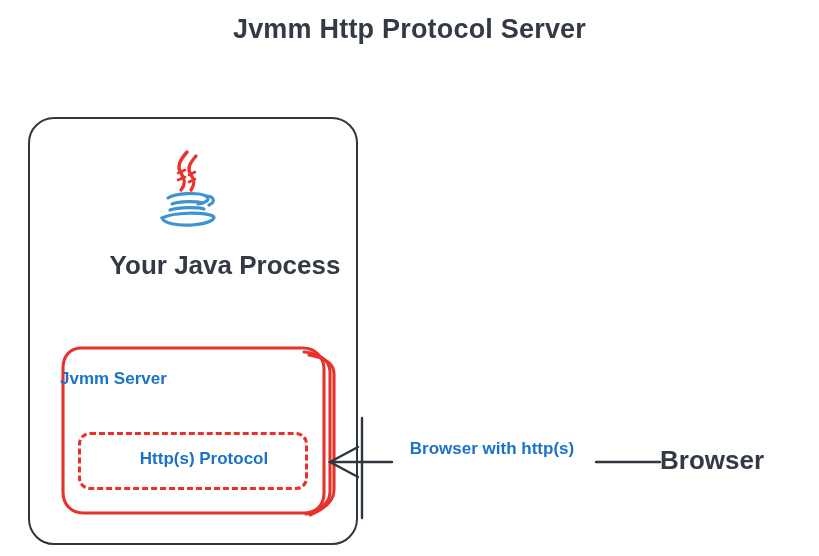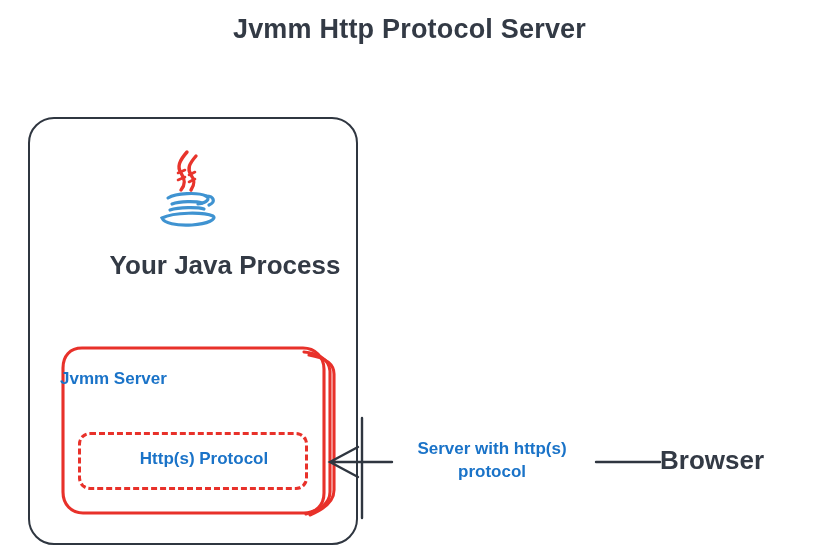--- a/index.html
+++ b/index.html
@@ -184,19 +184,18 @@
   <svg class="connector-svg" viewBox="0 0 360 130" width="360" height="130">
     <g stroke="#2f3640" stroke-width="2.4" fill="none" stroke-linecap="round">
       <line x1="42" y1="18" x2="42" y2="118"></line>
       <line x1="12" y1="62" x2="72" y2="62"></line>
       <polyline points="38,47 10,62 38,77"></polyline>
       <line x1="276" y1="62" x2="340" y2="62"></line>
     </g>
   </svg>
 
   <div class="connect-label">
-    <div>Server with http(s)</div>
-    <div>protocol</div>
+    <div>Browser with http(s)</div>
   </div>
 
   <div class="browser-label">Browser</div>
 
 </div>
 
 </body></html>

